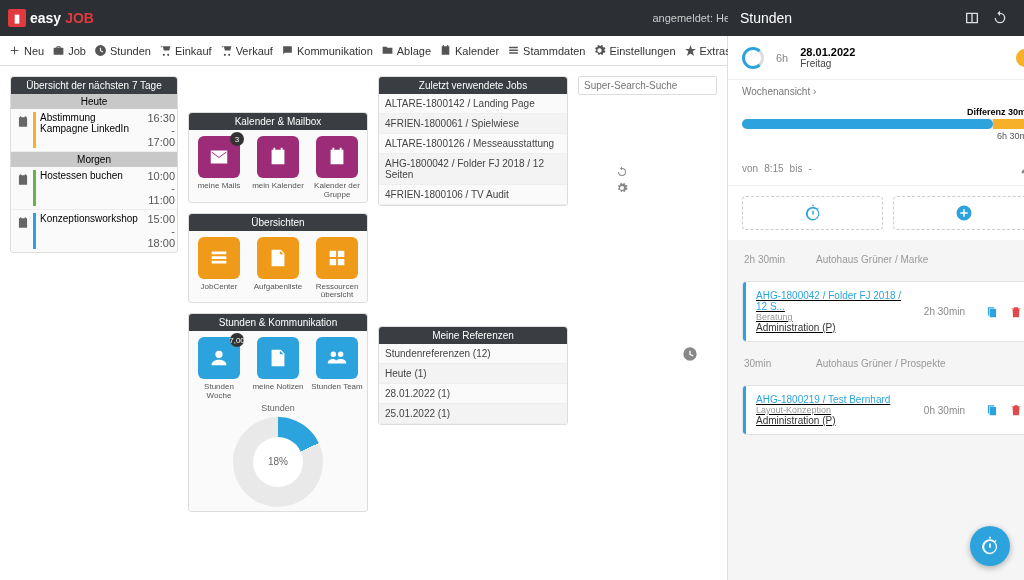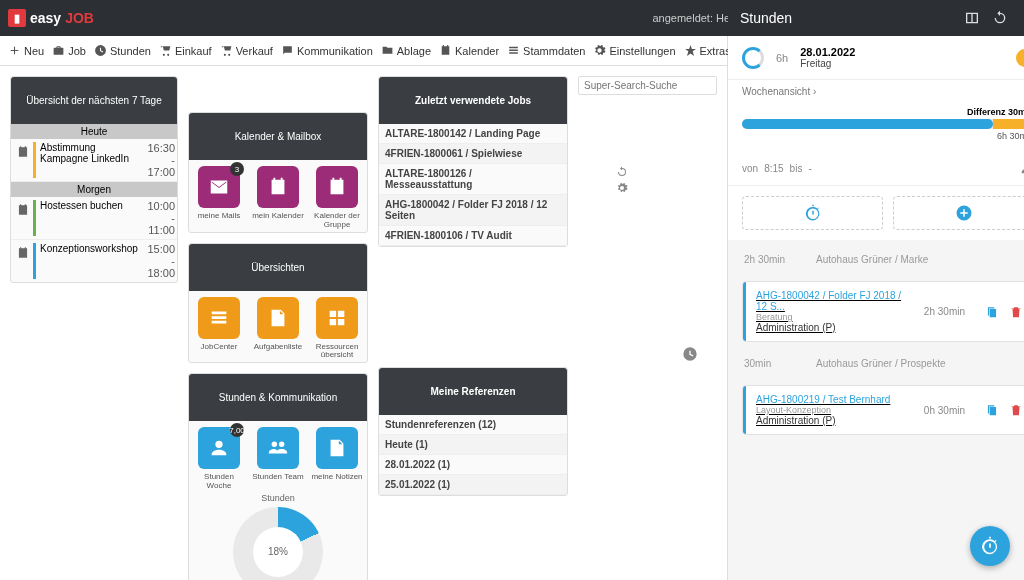--- a/index.html
+++ b/index.html
@@ -15,24 +15,24 @@
 .topicon { width: 20px; height: 20px; margin: 0 6px; fill: #eee; cursor: pointer; }
 .main-split { flex: 1; display: flex; height: calc(580px - 36px); }
 .left-area { width: 728px; display: flex; flex-direction: column; border-right: 1px solid #ddd; }
 .toolbar { height: 30px; border-bottom: 1px solid #ddd; display: flex; align-items: center; padding: 0 8px; gap: 8px; font-size: 11px; background: #fff; }
 .tool-item { display: flex; align-items: center; gap: 3px; color: #333; cursor: pointer; }
 .tool-item svg { width: 13px; height: 13px; fill: #555; }
 .dash { flex: 1; overflow: auto; padding: 10px; display: flex; gap: 10px; background: #fff; }
 .col { display: flex; flex-direction: column; gap: 10px; }
 .col1 { width: 168px; }
 .col2 { width: 180px; margin-top: 36px; }
-.col3 { width: 190px; font-weight: bold; }
+.col3 { width: 190px; }
 .col4 { flex: 1; }
 .card { border: 1px solid #ddd; border-radius: 3px; background: #fafafa; }
-.card-hd { background: #3a3e42; color: #fff; font-size: 10px; text-align: center; padding: 18px 0; border-radius: 3px 3px 0 0; }
+.card-hd { background: #3a3e42; color: #fff; font-size: 10px; text-align: center; padding: 3px 0; border-radius: 3px 3px 0 0; }
 .day-label { background: #c8c8c8; font-size: 10px; text-align: center; padding: 2px 0; }
 .agenda-row { display: flex; align-items: flex-start; padding: 3px 2px; font-size: 10px; border-bottom: 1px solid #eee; }
 .agenda-row:last-child { border-bottom: none; }
 .agenda-ic { width: 20px; height: 20px; flex-shrink: 0; display: flex; align-items: center; justify-content: center; }
 .agenda-ic svg { width: 14px; height: 14px; fill: #666; }
 .agenda-bar { width: 3px; align-self: stretch; margin-right: 4px; }
 .agenda-title { flex: 1; }
 .agenda-time { width: 34px; text-align: right; color: #555; font-size: 11px; }
 .icon-grid { display: flex; justify-content: space-between; padding: 6px 4px 2px; }
 .icon-tile { display: flex; flex-direction: column; align-items: center; gap: 4px; width: 52px; cursor: pointer; }
@@ -388,34 +388,34 @@
         <svg>
                       <use href="#i-person"></use>
                     </svg>
         <div class="badge">7,00</div>
       </div>
       <div class="tile-lbl">Stunden Woche</div>
                 </div>
                 <div class="icon-tile">
                   <div class="tile-sq blue">
         <svg>
+                      <use href="#i-note"></use>
+                    </svg>
+
+      </div>
+      <div class="tile-lbl">meine Notizen</div>
+                </div>
+                <div class="icon-tile">
+                  <div class="tile-sq blue">
+        <svg>
                       <use href="#i-people"></use>
                     </svg>
 
       </div>
       <div class="tile-lbl">Stunden Team</div>
-                </div>
-                <div class="icon-tile">
-                  <div class="tile-sq blue">
-        <svg>
-                      <use href="#i-note"></use>
-                    </svg>
-
-      </div>
-      <div class="tile-lbl">meine Notizen</div>
                 </div>
               </div>
           <div class="donut-title">Stunden</div>
           <div class="donut">
                 <div class="donut-lbl">18%</div>
               </div>
         </div>
       </div>
       <div class="col col3">
         <div class="card">

